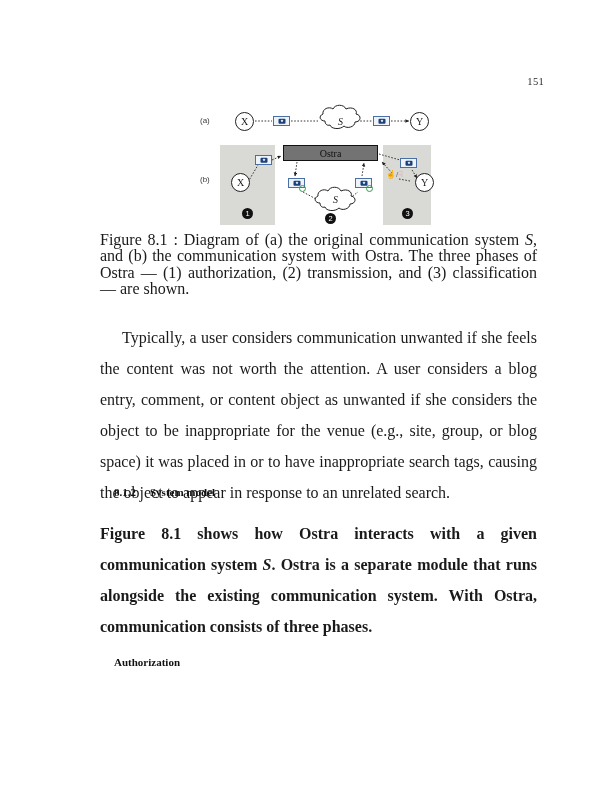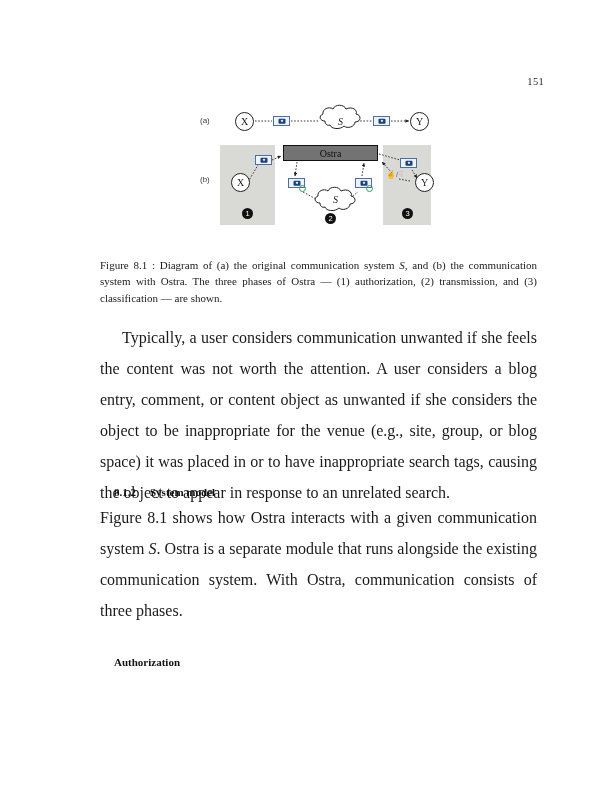--- a/index.html
+++ b/index.html
@@ -164,41 +164,41 @@
     left: 0;
     top: 0;
     width: 612px;
     height: 136px;
     overflow: visible;
   }
 
   
   .caption {
     position: absolute;
-    top: 257px;
+    top: 232px;
     left: 100px;
     width: 437px;
-    font-size: 11px;
+    font-size: 16px;
     line-height: 16.3px;
     text-align: justify;
     color: #1a1a1a;
   }
 
   
   .body-block {
     position: absolute;
     left: 100px;
     width: 437px;
     font-size: 16px;
     line-height: 31px;
     text-align: justify;
     color: #1a1a1a;
   }
   .body-block.p1 { top: 322px; }
-  .body-block.p2 { top: 502px; }
+  .body-block.p2 { top: 518px; font-weight: bold; }
   .body-block.p3 { top: 658px; }
   .indent { text-indent: 22px; }
   .subsec {
     position: absolute;
     left: 100px;
     width: 437px;
     font-weight: bold;
     font-size: 11px;
     color: #111;
     padding-left: 14px;

